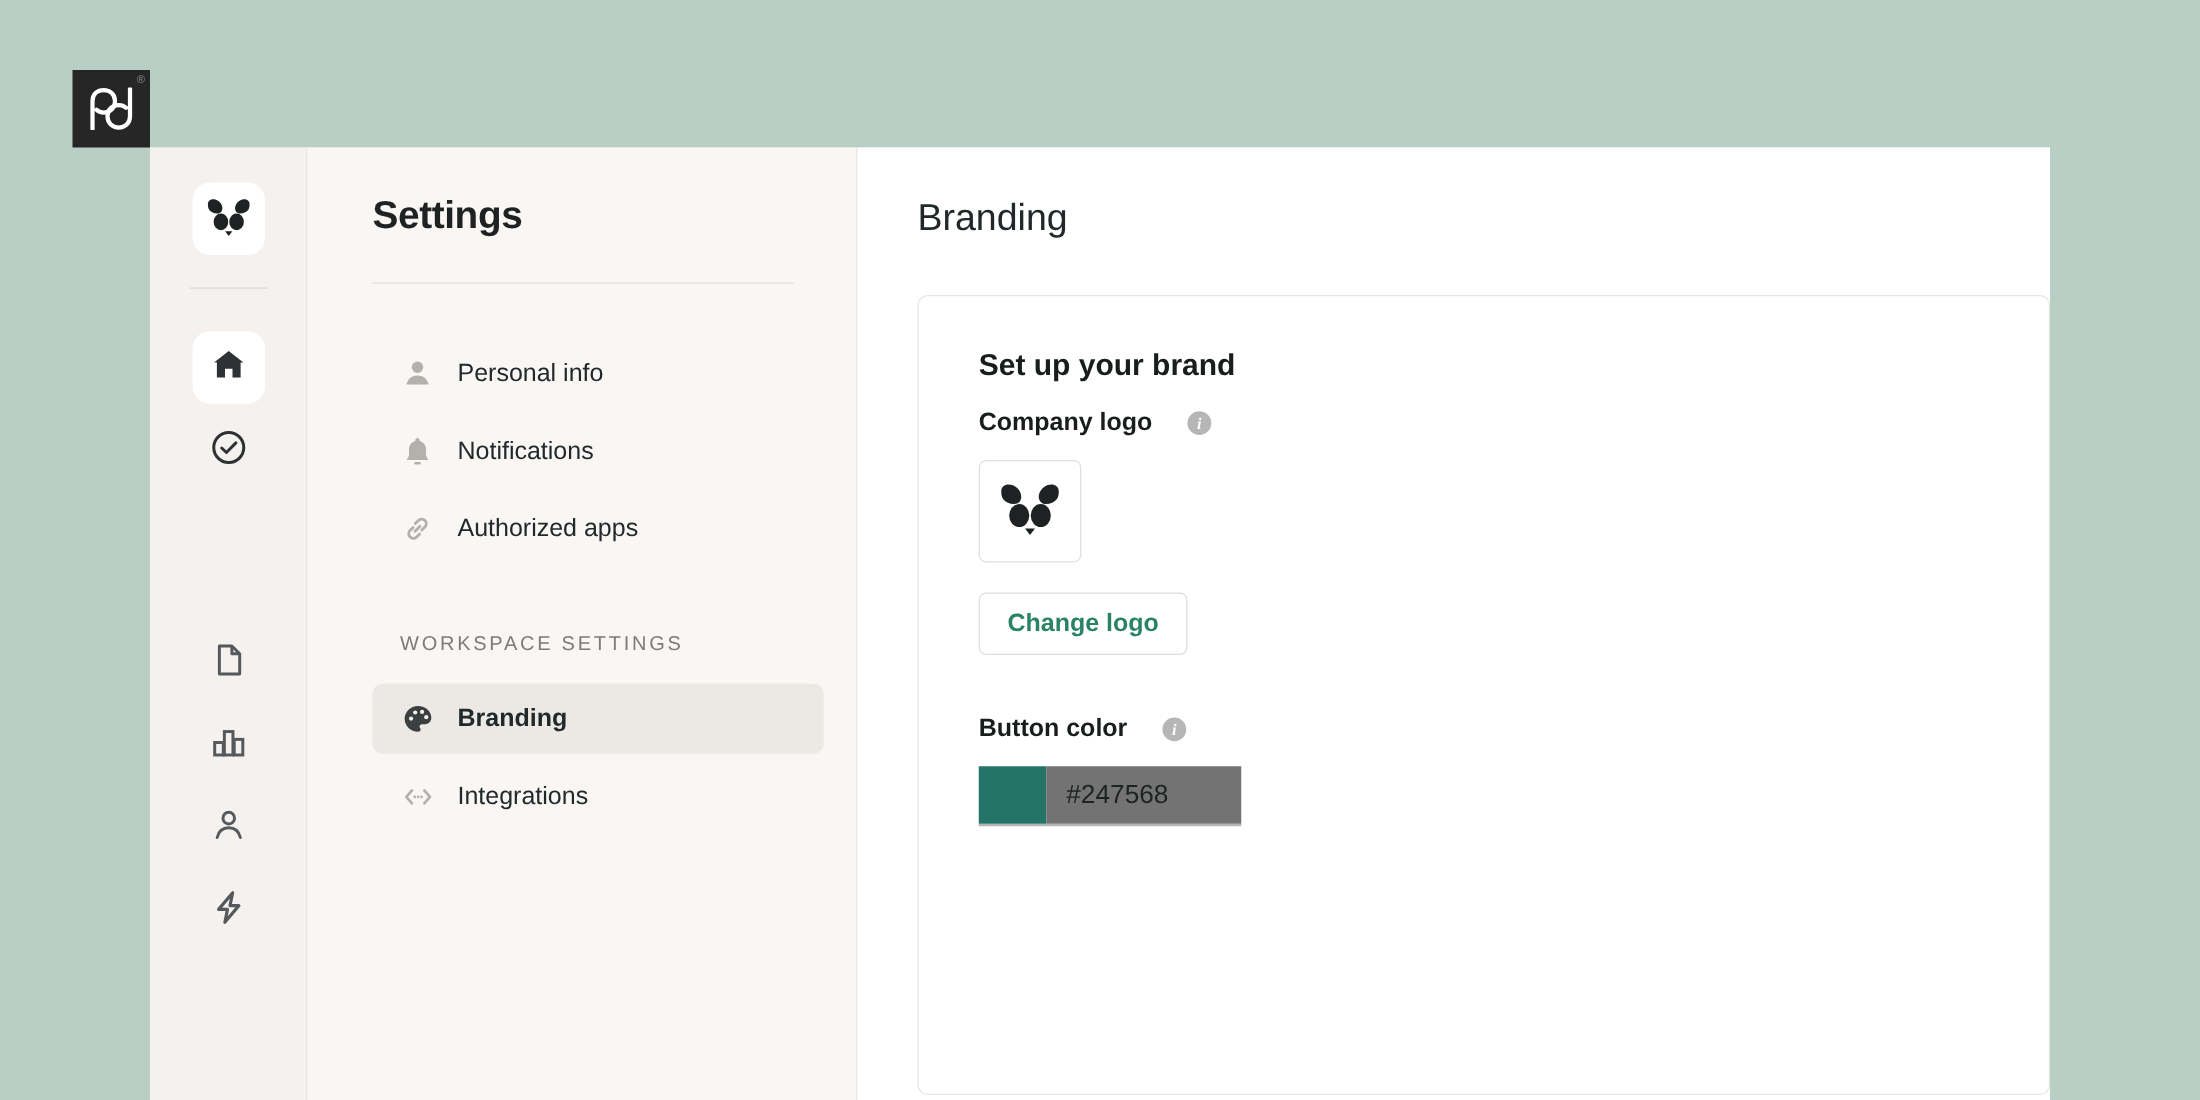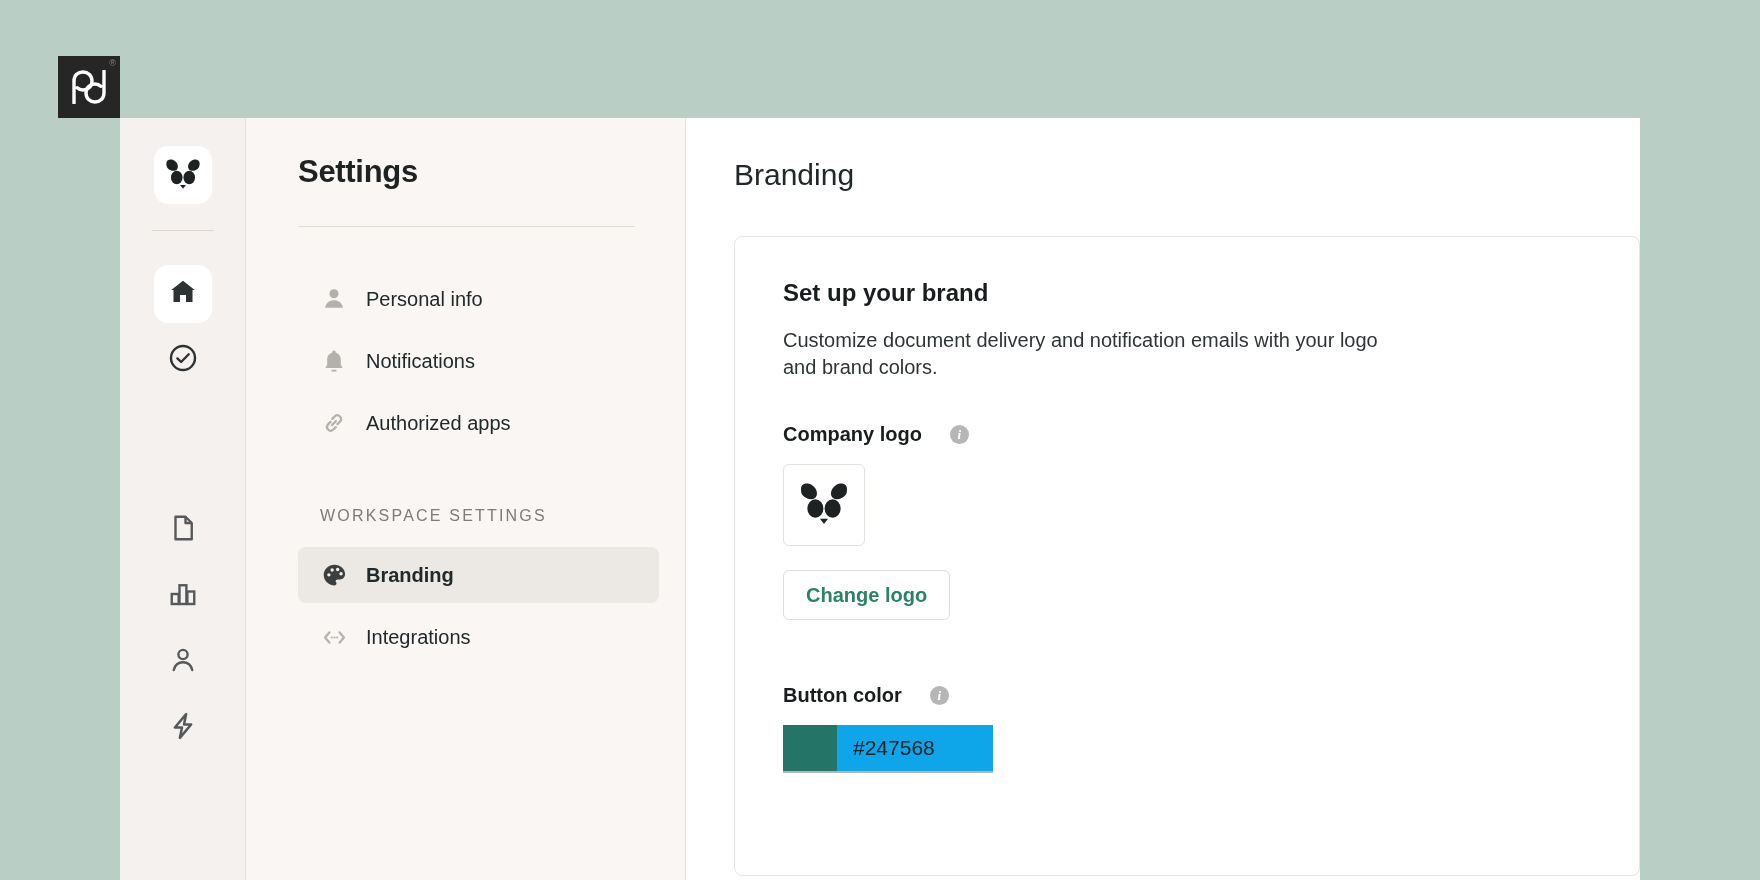--- a/index.html
+++ b/index.html
@@ -127,30 +127,30 @@
     display: flex; align-items: center; justify-content: center;
     margin-bottom: 24px;
   }
   .btn-change {
     display: inline-flex; align-items: center; justify-content: center;
     height: 50px; padding: 0 22px;
     border: 1px solid #e0ddd9; border-radius: 6px;
     background: #ffffff;
     font-size: 20px; font-weight: 700;
     color: #2a8463;
-    margin-bottom: 64px;
+    margin-bottom: 48px;
   }
   .color-field {
     display: flex; align-items: stretch;
     width: 210px; height: 48px;
     border-bottom: 2px solid #b5b5b5;
   }
   .color-swatch { width: 54px; }
   .color-value {
-    flex: 1; background: #0ea5e9;
+    flex: 1; background: #737373;
     display: flex; align-items: center;
     padding-left: 16px;
     font-size: 21px; color: #1d2223;
   }
 </style>
 </head>
 <body>
 
 <div class="brand-logo">
   <span class="pd-mark">
@@ -302,21 +302,20 @@
       </div>
 
     </div>
   </div>
 
   <div class="main-panel">
     <div class="page-title">Branding</div>
 
     <div class="card">
       <div class="card-title">Set up your brand</div>
-      <div class="card-desc">Customize document delivery and notification emails with your logo and brand colors.</div>
 
       <div class="field-label">
         <span>Company logo</span>
         <span class="info-icon">i</span>
       </div>
 
       <div class="logo-box">
         <svg width="56" height="46" viewBox="0 0 48 40" aria-hidden="true">
           <path d="M4 6 C4 1 10 0 14 3 C17.6 5.6 19 10 17 13 C14.6 16.6 8 15 5.4 11.6 C4.2 10 4 8 4 6 Z" fill="#1f2223"></path>
           <path d="M44 6 C44 1 38 0 34 3 C30.4 5.6 29 10 31 13 C33.4 16.6 40 15 42.6 11.6 C43.8 10 44 8 44 6 Z" fill="#1f2223"></path>

